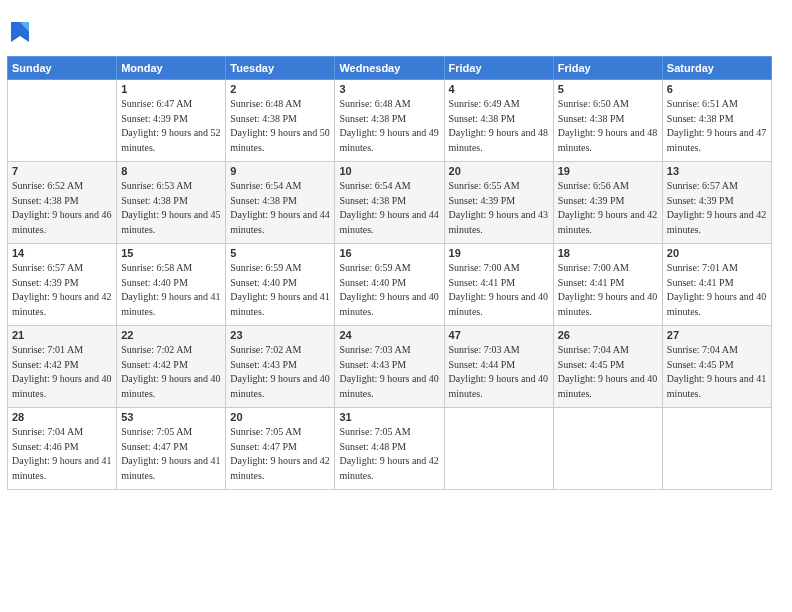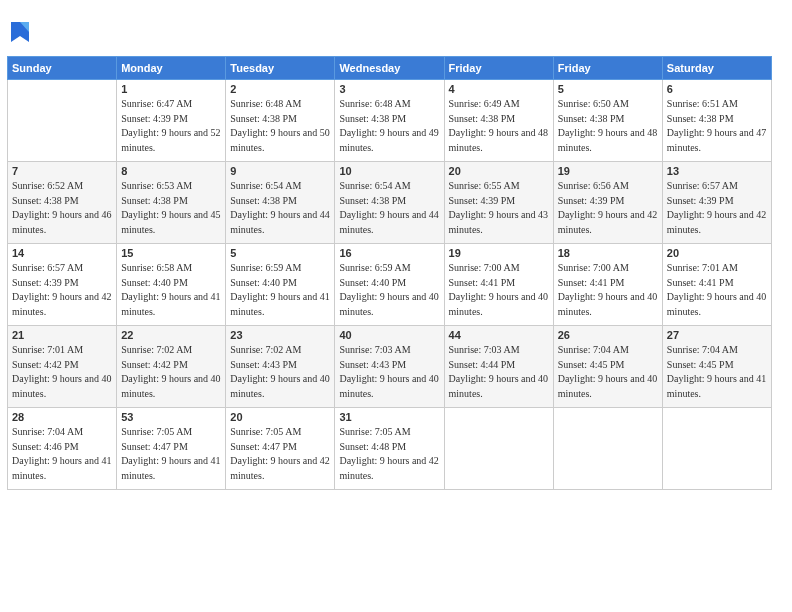--- a/index.html
+++ b/index.html
@@ -229,25 +229,25 @@
           </td>
           <td>
             <span class="day-num">22</span>
             <div class="cell-text">Sunrise: 7:02 AM<br>Sunset: 4:42 PM<br>Daylight: 9 hours and 40 minutes.</div>
           </td>
           <td>
             <span class="day-num">23</span>
             <div class="cell-text">Sunrise: 7:02 AM<br>Sunset: 4:43 PM<br>Daylight: 9 hours and 40 minutes.</div>
           </td>
           <td>
-            <span class="day-num">40</span>
+            <span class="day-num">24</span>
             <div class="cell-text">Sunrise: 7:03 AM<br>Sunset: 4:43 PM<br>Daylight: 9 hours and 40 minutes.</div>
           </td>
           <td>
-            <span class="day-num">44</span>
+            <span class="day-num">47</span>
             <div class="cell-text">Sunrise: 7:03 AM<br>Sunset: 4:44 PM<br>Daylight: 9 hours and 40 minutes.</div>
           </td>
           <td>
             <span class="day-num">26</span>
             <div class="cell-text">Sunrise: 7:04 AM<br>Sunset: 4:45 PM<br>Daylight: 9 hours and 40 minutes.</div>
           </td>
           <td>
             <span class="day-num">27</span>
             <div class="cell-text">Sunrise: 7:04 AM<br>Sunset: 4:45 PM<br>Daylight: 9 hours and 41 minutes.</div>
           </td>

